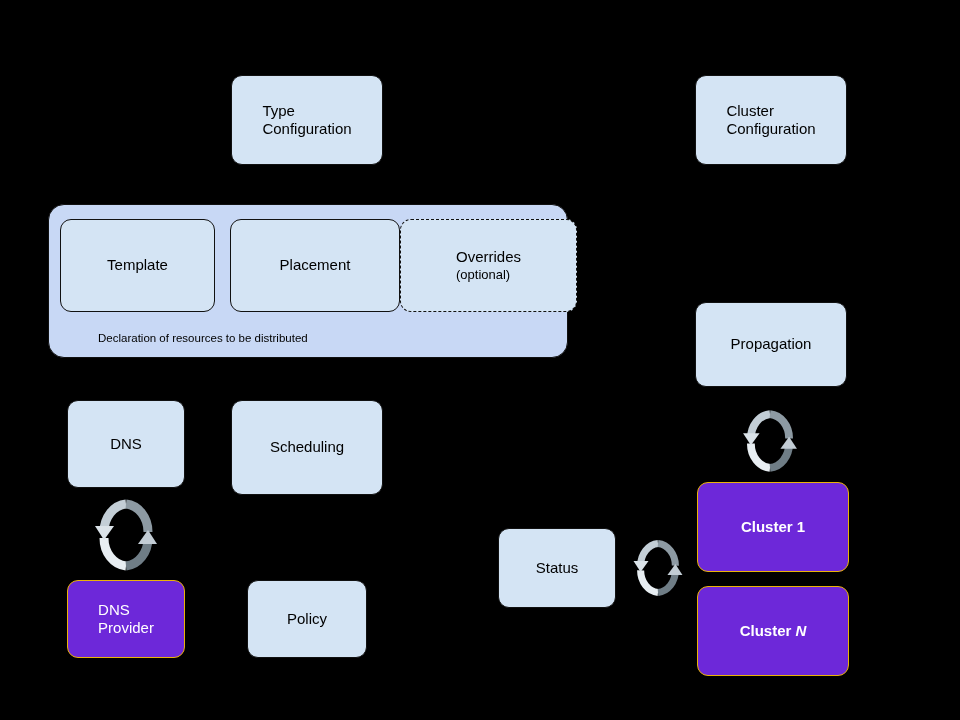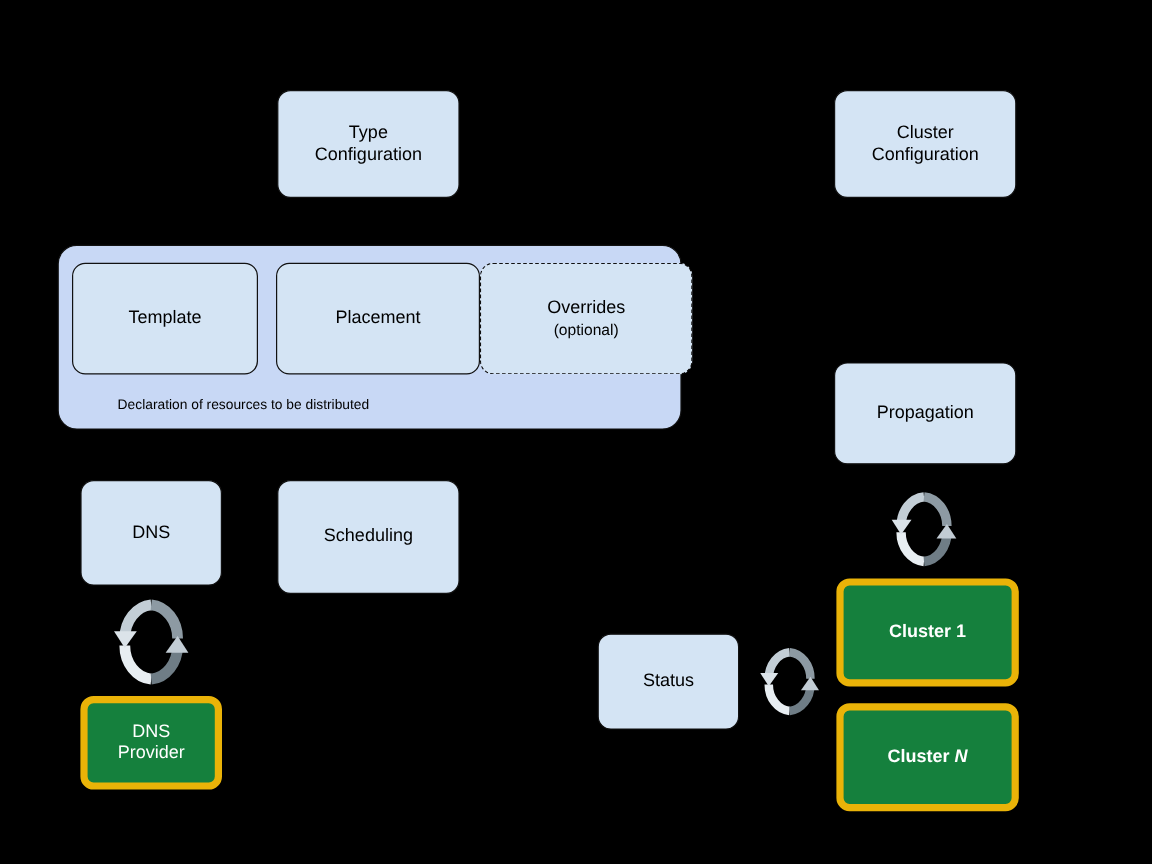--- a/index.html
+++ b/index.html
@@ -14,33 +14,33 @@
     background: #000000;
     overflow: hidden;
     font-family: "Liberation Sans", sans-serif;
   }
   .node {
     position: absolute;
     box-sizing: border-box;
     display: flex;
     align-items: center;
     justify-content: center;
-    text-align: center;
+    text-align: left;
     line-height: 1.22;
     color: #000000;
     font-size: 15px;
     border-radius: 11px;
   }
   .node-light {
     background: #d4e4f4;
     border: 1px solid #111111;
   }
   .node-blue {
-    background: #15803d;
-    border: 6px solid #eab308;
+    background: #6d28d9;
+    border: 1px solid #eab308;
     color: #ffffff;
   }
   .node-blue.bold { font-weight: bold; }
   .group-box {
     position: absolute;
     box-sizing: border-box;
     background: #c8d8f5;
     border: 1px solid #111111;
     border-radius: 16px;
   }
@@ -149,20 +149,23 @@
     <div>
       <span>DNS</span><br>
       <span>Provider</span>
     </div>
   </div>
 
   <div class="node node-light" style="left:231px; top:400px; width:152px; height:95px;">
     <span>Scheduling</span>
   </div>
 
+  <div class="node node-light" style="left:247px; top:580px; width:120px; height:78px;">
+    <span>Policy</span>
+  </div>
 
   <div class="node node-light" style="left:695px; top:302px; width:152px; height:85px;">
     <span>Propagation</span>
   </div>
 
   <svg class="sync" style="left:737px; top:398px;" width="66" height="86" viewBox="0 0 76 86">
     <g fill="none" stroke-linecap="butt">
       <path d="M38 12 A24 28 0 0 0 16 40" stroke="#c3ced6" stroke-width="9"></path>
       <path d="M38 12 A24 28 0 0 1 60 40" stroke="#8d9aa3" stroke-width="9"></path>
       <path d="M38 74 A24 28 0 0 1 16 46" stroke="#e8eef2" stroke-width="9"></path>

